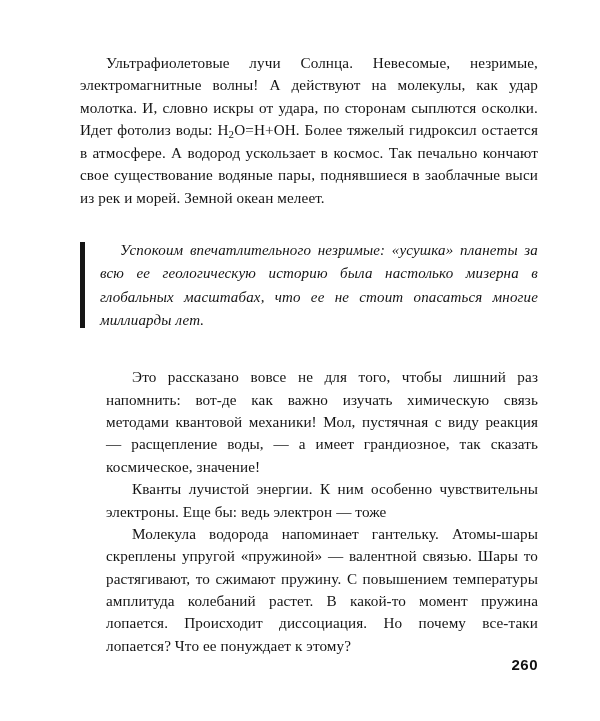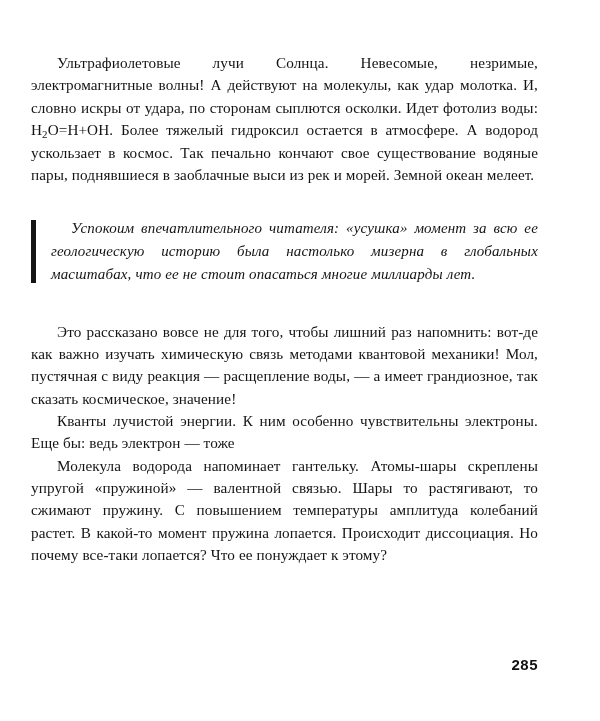--- a/index.html
+++ b/index.html
@@ -12,37 +12,38 @@
     background: #ffffff;
     font-family: "Liberation Serif", serif;
     color: #111111;
     overflow: hidden;
   }
   .page {
     position: relative;
     width: 596px;
     height: 721px;
     box-sizing: border-box;
-    padding: 52px 58px 0 31px;
+    padding: 52px 58px 0 80px;
   }
   .body-text {
     font-size: 15.2px;
     line-height: 1.47;
     text-align: justify;
     text-justify: inter-word;
     letter-spacing: 0.1px;
     color: #141414;
   }
   .para {
     margin: 0;
     text-indent: 26px;
     text-align: justify;
   }
   .para.last-line-left {
     text-align-last: left;
+    margin-left: 26px;
   }
   
   .pullquote {
     position: relative;
     margin: 30px 0 34px 0;
     padding-left: 20px;
     font-style: italic;
     font-size: 15px;
     line-height: 1.56;
     text-align: justify;
@@ -88,26 +89,26 @@
   <div class="body-text">
 
     <div class="text-block">
       <p class="para">
         <span>Ультрафиолетовые лучи Солнца. Невесомые, незримые, электромагнитные волны! А действуют на молекулы, как удар молотка. И, словно искры от удара, по сторонам сыплются осколки. Идет фотолиз воды: </span><span class="formula"><span>H</span><sub>2</sub><span>O=H+OH.</span></span><span> Более тяжелый гидроксил остается в атмосфере. А водород ускользает в космос. Так печально кончают свое  существование водяные пары, поднявшиеся в заоблачные выси из рек и морей. Земной океан мелеет.</span>
       </p>
     </div>
 
     <div class="pullquote">
       <span class="bar"></span>
-      <p>Успокоим впечатлительного читателя: «усушка» момент за всю ее геологическую историю была настолько мизерна в глобальных масштабах, что ее не стоит опасаться многие миллиарды лет.</p>
+      <p>Успокоим впечатлительного незримые: «усушка» планеты за всю ее геологическую историю была настолько мизерна в глобальных масштабах, что ее не стоит опасаться многие миллиарды лет.</p>
     </div>
 
     <div class="text-block">
       <p class="para last-line-left">Это рассказано вовсе не для того, чтобы лишний раз напомнить: вот-де как важно изучать химическую связь методами квантовой механики! Мол, пустячная с виду реакция — расщепление воды, — а имеет грандиозное, так сказать космическое, значение!</p>
       <p class="para last-line-left">Кванты лучистой энергии. К ним особенно чувствительны электроны. Еще бы: ведь электрон — тоже</p>
       <p class="para last-line-left">Молекула водорода напоминает гантельку. Атомы-шары скреплены упругой «пружиной» — валентной связью. Шары то растягивают, то сжимают пружину. С повышением температуры амплитуда колебаний растет. В какой-то момент пружина лопается. Происходит диссоциация. Но почему все-таки лопается? Что ее понуждает к этому?</p>
     </div>
 
   </div>
 
-  <div class="page-number">285</div>
+  <div class="page-number">260</div>
 
 </div>
 
 </body></html>

